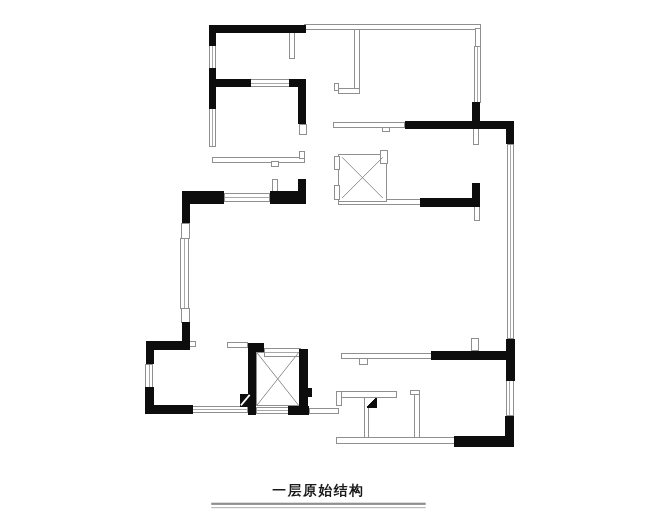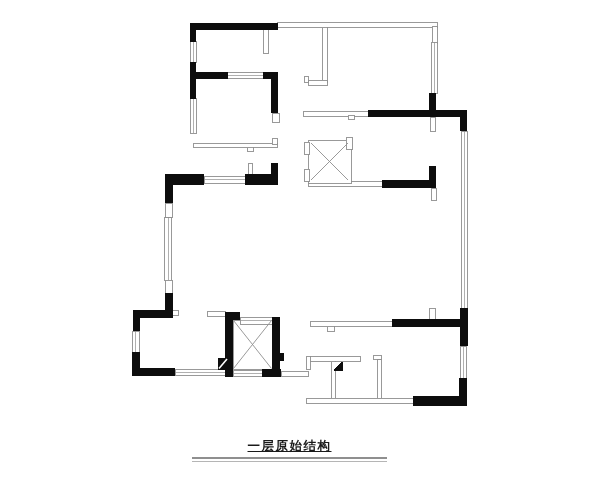--- a/index.html
+++ b/index.html
@@ -15,21 +15,21 @@
   .wall{fill:var(--wall);stroke:none;}
   .winr{fill:#fff;stroke:var(--line);stroke-width:0.9;}
   .out{fill:#fff;stroke:var(--line);stroke-width:0.9;}
   .xline{stroke:var(--line);stroke-width:0.9;fill:none;shape-rendering:auto;}
   .cline{stroke:var(--line);stroke-width:0.7;}
   .wmark{stroke:#fff;stroke-width:1.6;shape-rendering:auto;}
   .wpoly{fill:#fff;stroke:none;}
   .title{
     position:absolute;left:192px;width:195px;top:438px;height:16px;
     text-align:center;font-size:12.5px;font-weight:bold;color:var(--title);
-    letter-spacing:1.5px;white-space:nowrap;text-decoration:underline;
+    letter-spacing:1.5px;white-space:nowrap;
   }
   .ul-top{position:absolute;left:192px;width:195px;top:456.5px;height:2px;background:var(--ul1);}
   .ul-bot{position:absolute;left:192px;width:195px;top:460.5px;height:1.3px;background:var(--ul2);}
 </style>
 </head>
 <body>
 
 <div class="canvas">
   <svg width="600" height="480" viewBox="0 0 600 480">
     <g id="g-outlines">

